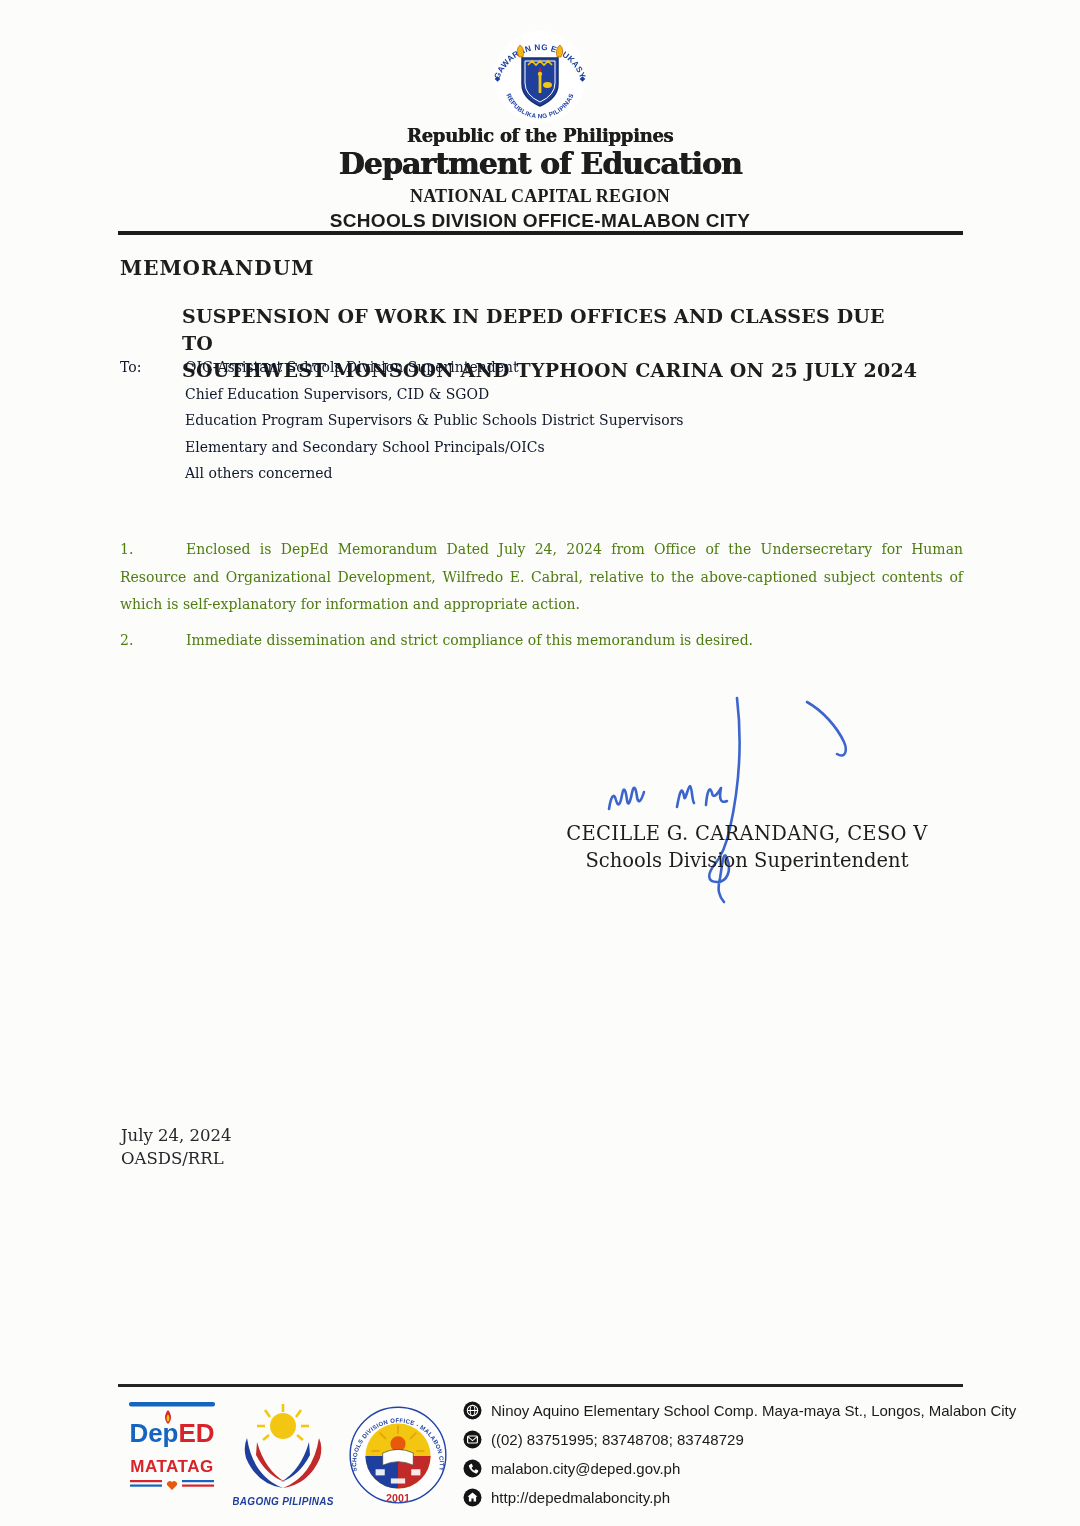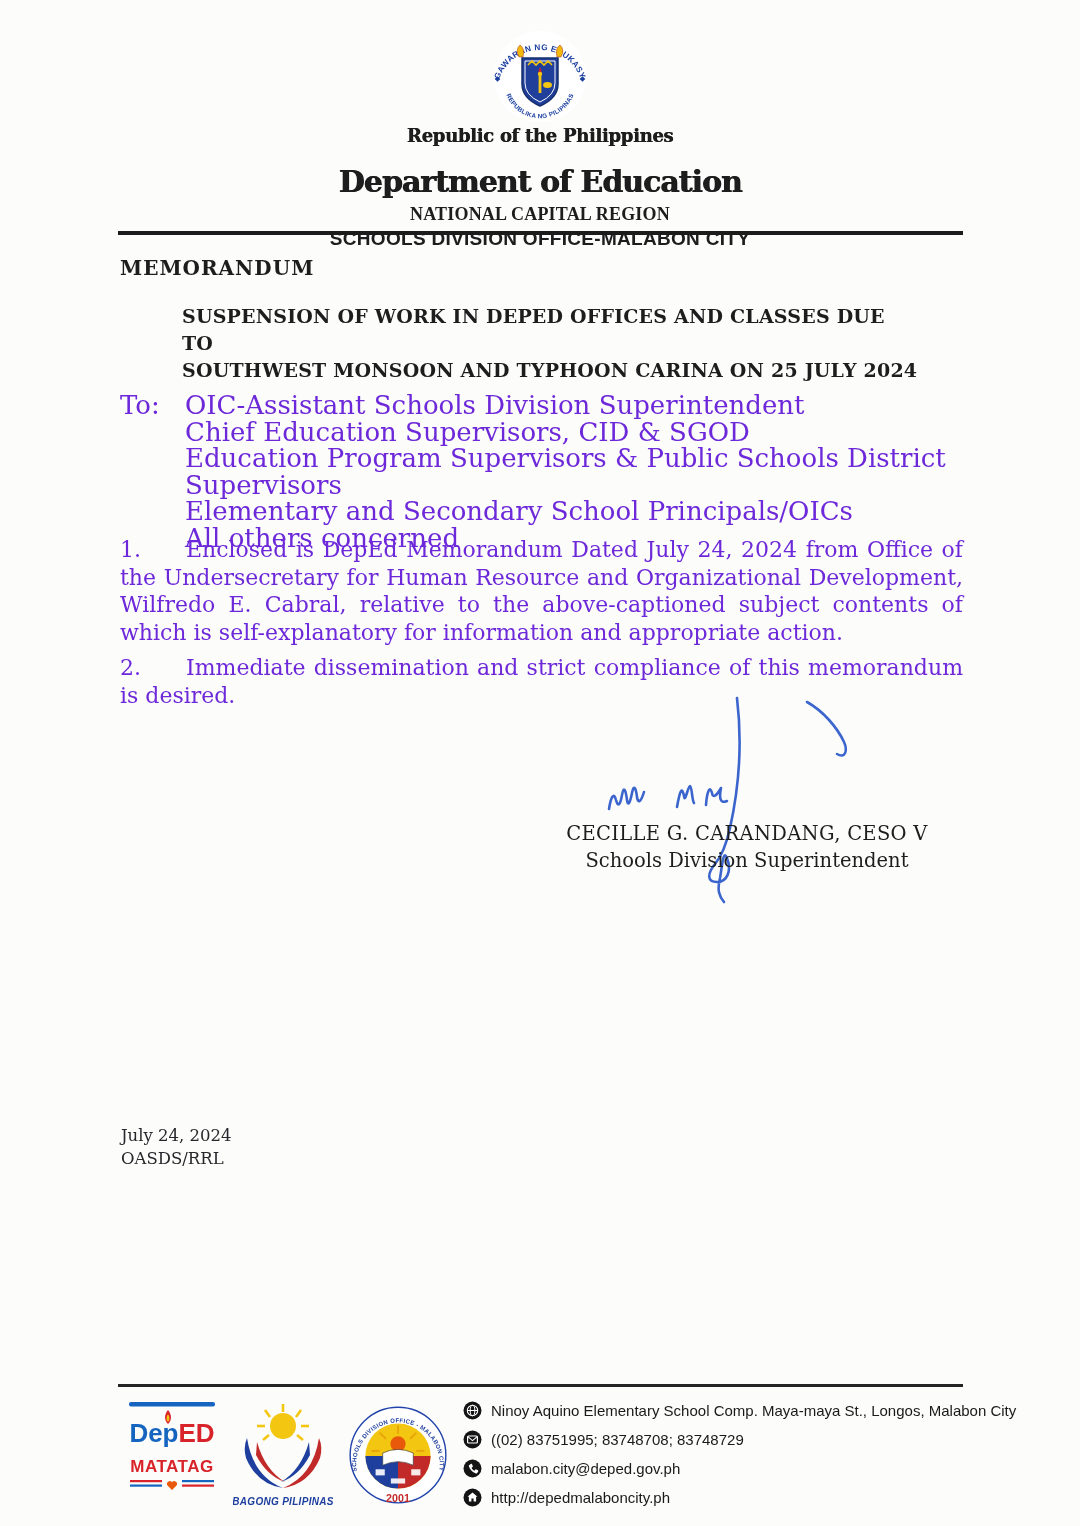--- a/index.html
+++ b/index.html
@@ -4,33 +4,33 @@
 <style>
   html,body{margin:0;padding:0;background:#e8e8e8;}
   .page{position:relative;width:1080px;height:1526px;background:#fcfcfb;margin:0 auto;
         font-family:"DejaVu Serif","Liberation Serif",serif;color:#1d1d1d;overflow:hidden;}
 
   
   .hdr{position:absolute;top:22px;left:0;width:100%;text-align:center;}
   .seal{display:block;margin:0 auto;}
   .republic{font-size:18px;font-weight:bold;margin-top:3px;letter-spacing:-0.3px;
             text-shadow:0.5px 0 currentColor;}
-  .department{font-size:30px;font-weight:bold;margin-top:18px;letter-spacing:-1px;
+  .department{font-size:30px;font-weight:bold;margin-top:0;letter-spacing:-1px;
               text-shadow:0.8px 0 currentColor;}
   .region{font-size:18px;font-weight:bold;font-family:"Liberation Serif",serif;margin-top:5px;letter-spacing:.2px;}
   .office{font-size:19px;font-weight:bold;font-family:"Liberation Sans",sans-serif;margin-top:3px;letter-spacing:.3px;}
   .rule{position:absolute;left:118px;top:231px;width:845px;height:4px;background:#1c1c1c;}
 
   
   .memo-label{position:absolute;left:120px;top:256px;font-weight:bold;font-size:20px;letter-spacing:1px;}
   .subject{position:absolute;left:182px;top:303px;width:740px;font-weight:bold;font-size:19px;line-height:27px;letter-spacing:.2px;}
-  .to-block{position:absolute;left:120px;top:392px;font-size:26px;line-height:26.5px;display:flex;color:#6d28d9;}
+  .to-block{position:absolute;left:120px;top:354px;font-size:14px;line-height:26.5px;display:flex;color:#0f172a;}
   .to-label{width:65px;flex:none;}
-  .paras{position:absolute;left:120px;top:536px;width:843px;font-size:22px;line-height:27.5px;
-         text-align:justify;color:#6d28d9;}
+  .paras{position:absolute;left:120px;top:536px;width:843px;font-size:14px;line-height:27.5px;
+         text-align:justify;color:#4d7c0f;}
   .para + .para{margin-top:8px;}
   .pnum{display:inline-block;width:66px;}
 
   
   .sig-block{position:absolute;left:558px;top:822px;width:378px;text-align:center;}
   .sig-name{font-weight:normal;font-size:19.5px;letter-spacing:.3px;}
   .sig-title{font-size:19.5px;margin-top:4px;}
   .sig-svg{position:absolute;left:555px;top:688px;}
 
   

